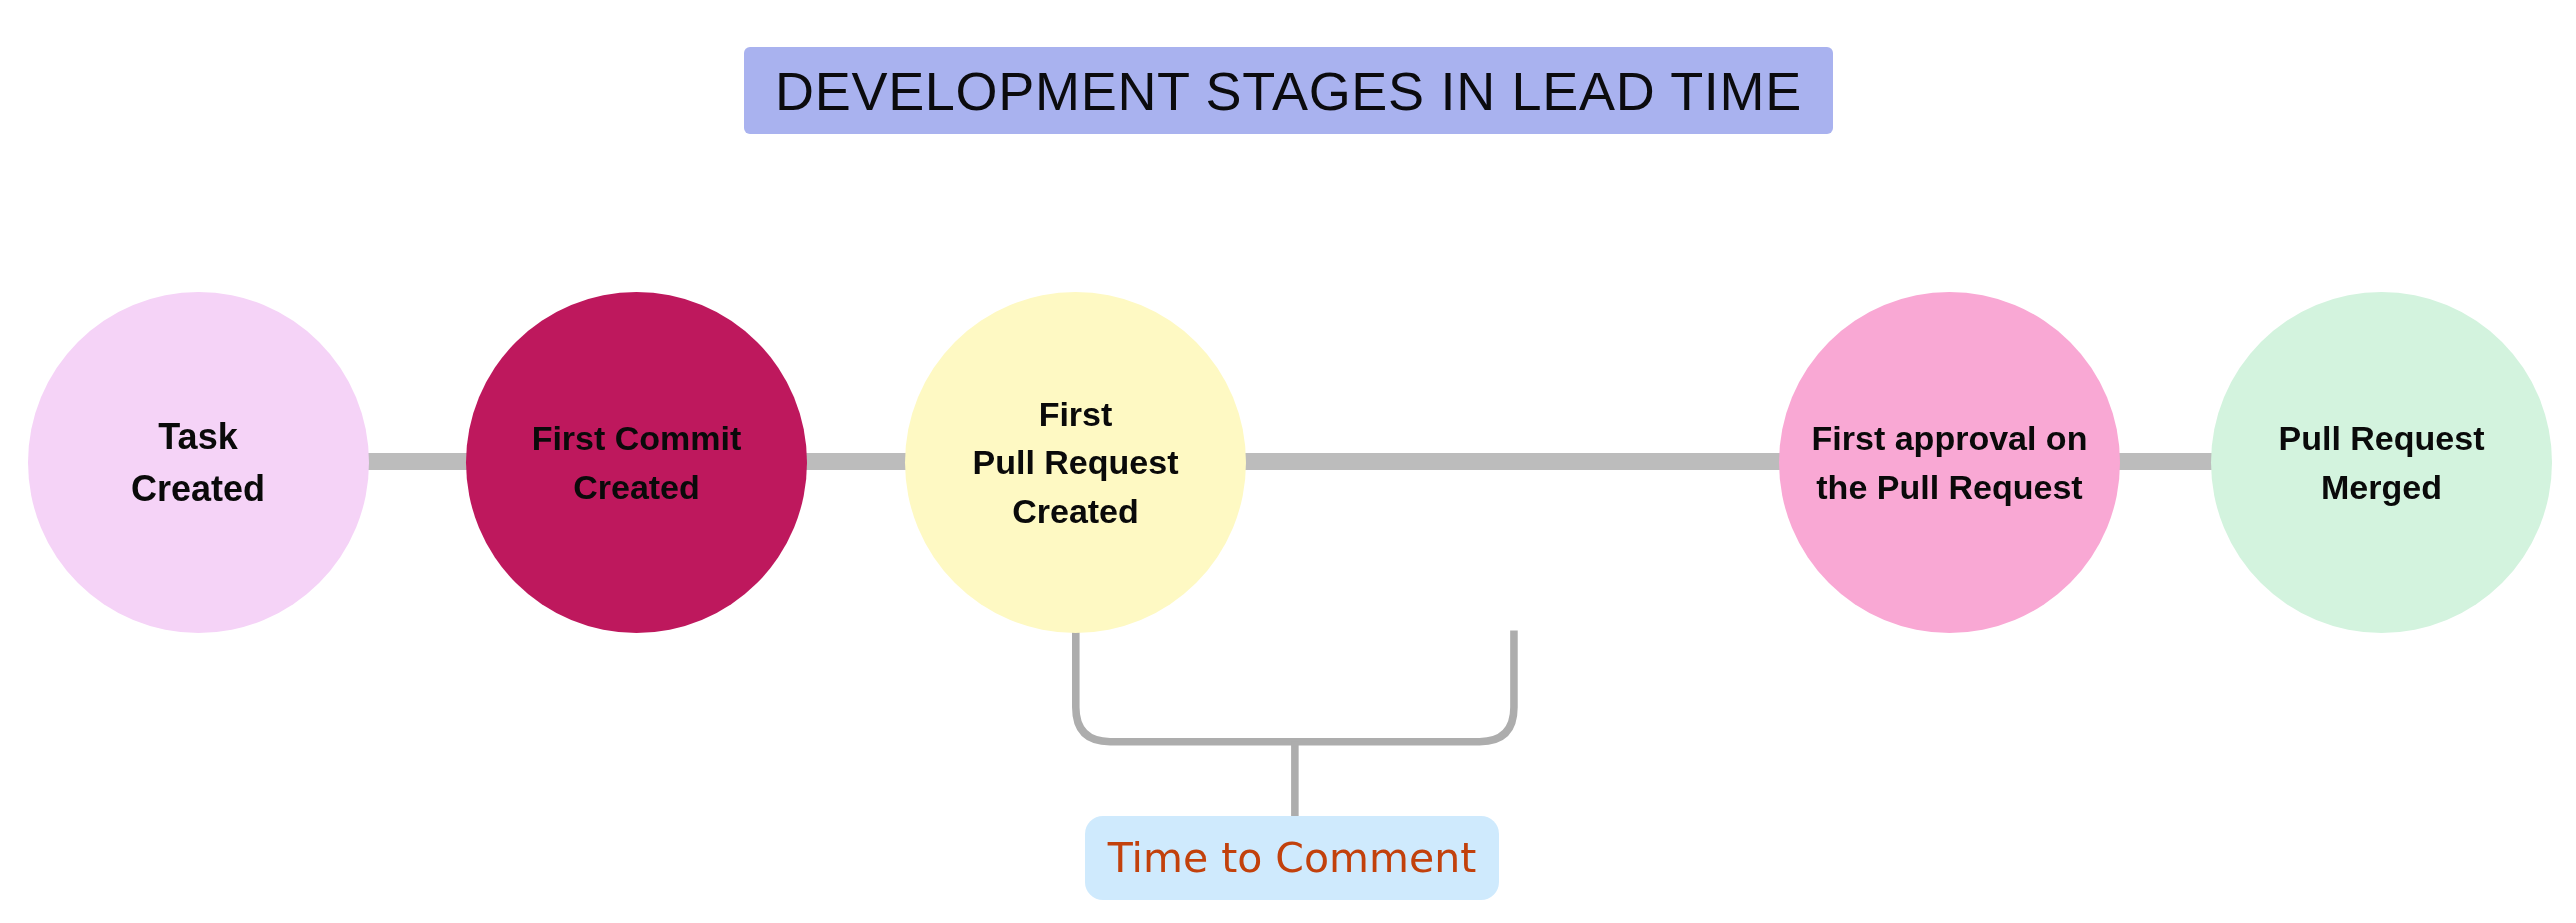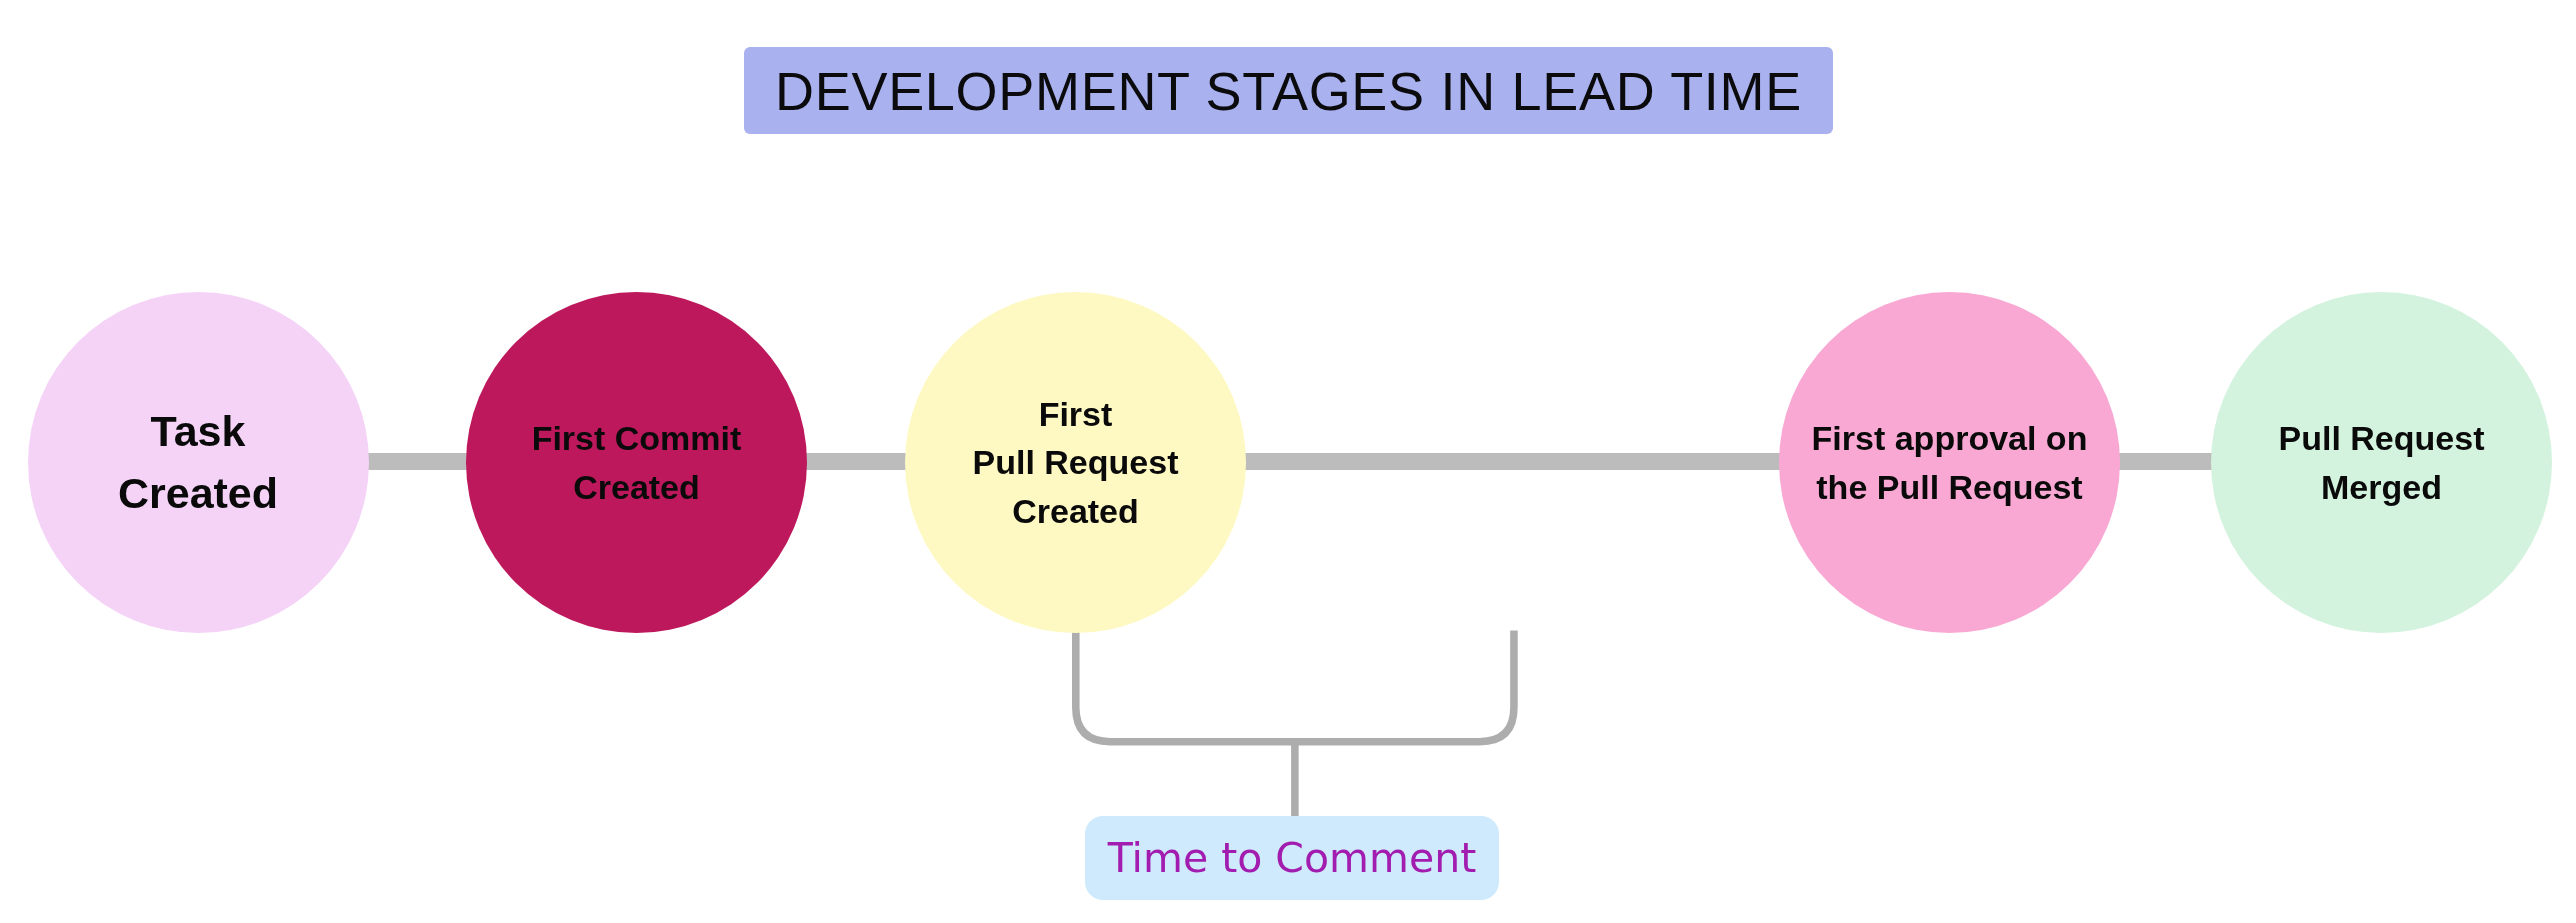--- a/index.html
+++ b/index.html
@@ -62,21 +62,21 @@
     z-index: 2;
   }
   .stage-circle .stage-label {
     font-weight: 700;
     font-size: 34px;
     line-height: 1.42;
     color: #0a0a0a;
     white-space: pre-line;
   }
   .stage-circle.stage-0 { left: 27.5px; }
-  .stage-circle.stage-0 .stage-label { font-size: 43px; text-align: center; }
+  .stage-circle.stage-0 .stage-label { font-size: 36px; text-align: center; }
   .stage-circle.stage-1 { left: 466px; }
   .stage-circle.stage-2 { left: 905px; }
   .stage-circle.stage-3 { left: 1344px; }
   .stage-circle.stage-4 { left: 1779px; }
   .stage-circle.stage-5 { left: 2211px; }
 
   
   .bracket-svg {
     position: absolute;
     left: 0;
@@ -97,21 +97,21 @@
     background: #cfeafd;
     border-radius: 18px;
     display: flex;
     align-items: center;
     justify-content: center;
     z-index: 2;
   }
   .annotation-box .annotation-text {
     font-family: cursive, "DejaVu Sans", sans-serif;
     font-size: 41px;
-    color: #a21caf;
+    color: #c2410c;
     white-space: nowrap;
   }
 </style>
 </head>
 <body>
 
 <div class="canvas">
 
   <div class="title-banner" style="background: rgb(169, 178, 239);">
     <span class="title-text">DEVELOPMENT STAGES IN LEAD TIME</span>

